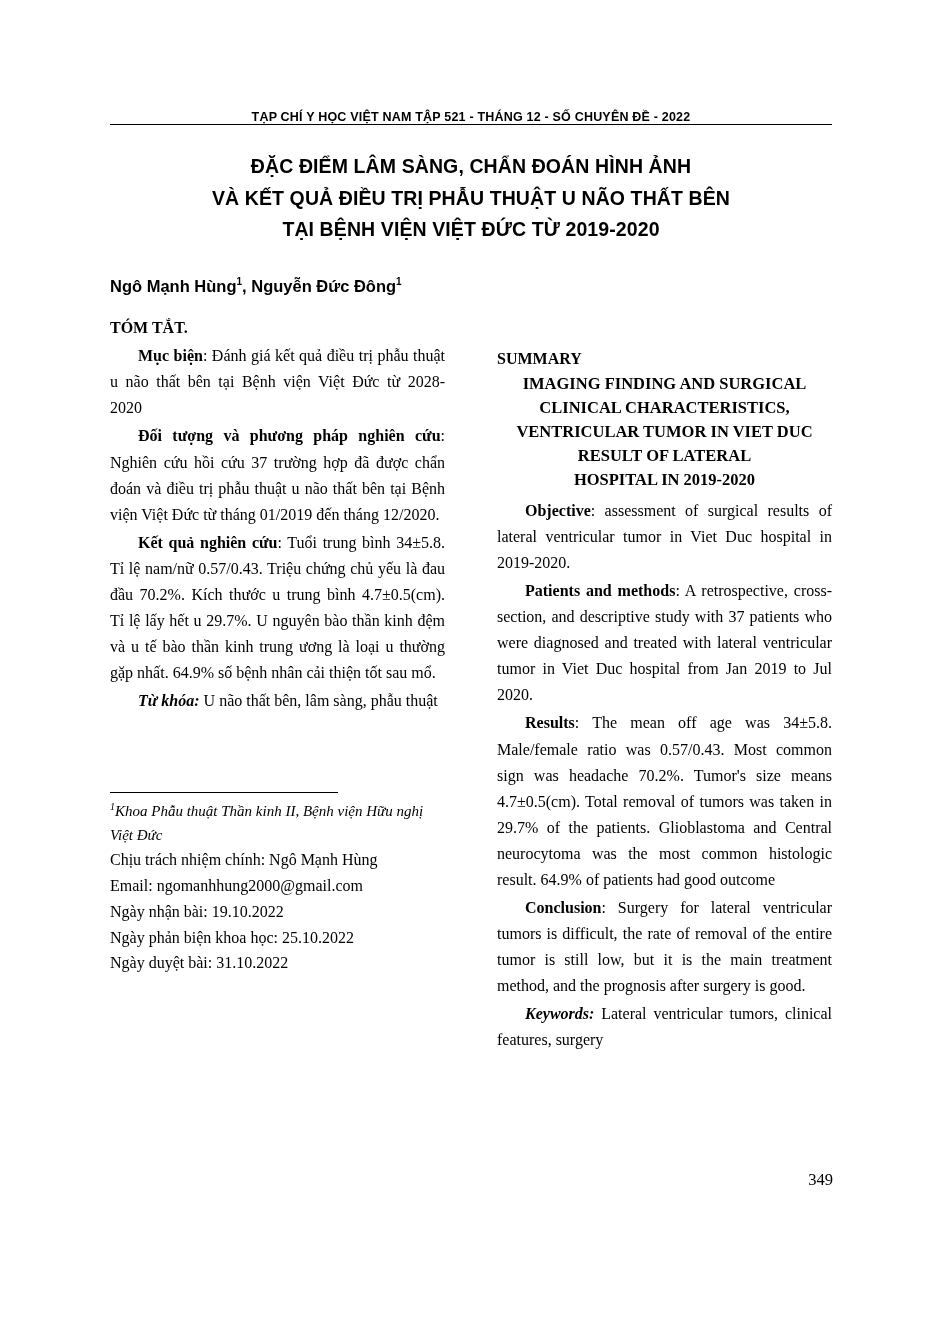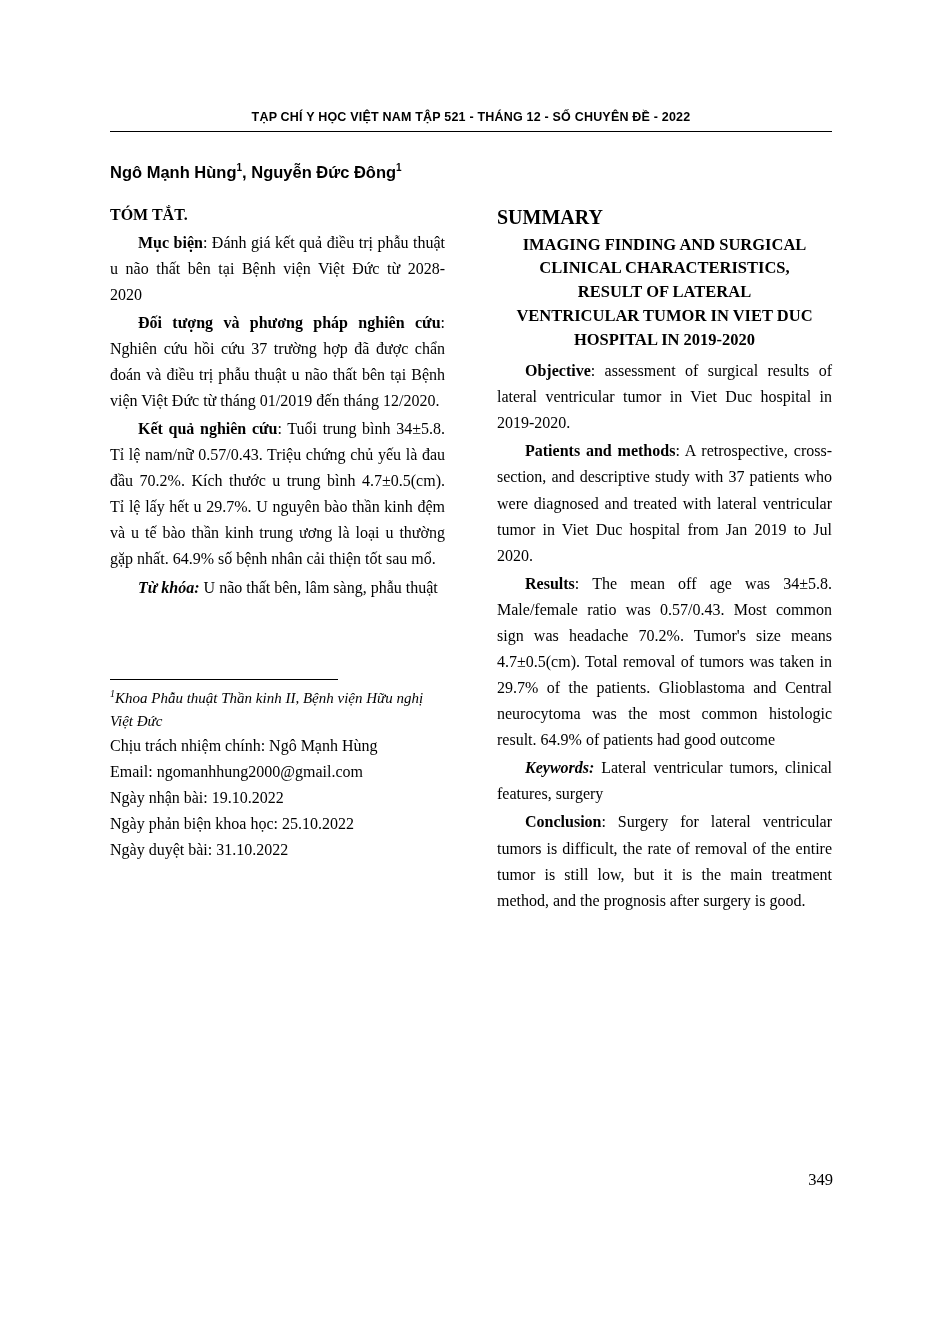--- a/index.html
+++ b/index.html
@@ -24,21 +24,20 @@
     left: 110px;
     top: 110px;
     width: 722px;
   }
   .journal-header {
     text-align: center;
     font-family: "Liberation Sans", sans-serif;
     font-weight: bold;
     font-size: 12.5px;
     letter-spacing: 0.2px;
-    padding-bottom: 7px;
     border-bottom: 1.6px solid #000;
   }
   .title-block {
     text-align: center;
     font-family: "Liberation Sans", sans-serif;
     font-weight: bold;
     font-size: 19.5px;
     line-height: 1.62;
     margin-top: 26px;
     letter-spacing: 0.1px;
@@ -67,22 +66,23 @@
   .col-right { }
 
   .section-label {
     font-weight: bold;
     font-size: 16px;
     margin-bottom: 6px;
   }
   .section-label-en {
     font-family: "Liberation Serif", serif;
     font-weight: bold;
-    font-size: 20px;
+    font-size: 16px;
     margin-bottom: 4px;
+    margin-top: 31px;
   }
   .en-title {
     text-align: center;
     font-weight: bold;
     font-size: 16.5px;
     line-height: 1.45;
     margin-bottom: 6px;
   }
   p.para {
     margin: 0 0 2px 0;
@@ -129,20 +129,25 @@
   }
 </style>
 </head>
 <body>
 
 <div class="page">
   <div class="content">
 
     <div class="journal-header">TẠP CHÍ Y HỌC VIỆT NAM TẬP 521 - THÁNG 12 - SỐ CHUYÊN ĐỀ - 2022</div>
 
+    <div class="title-block">
+      <div>ĐẶC ĐIỂM LÂM SÀNG, CHẨN ĐOÁN HÌNH ẢNH</div>
+      <div>VÀ KẾT QUẢ ĐIỀU TRỊ PHẪU THUẬT U NÃO THẤT BÊN</div>
+      <div>TẠI BỆNH VIỆN VIỆT ĐỨC TỪ 2019-2020</div>
+    </div>
 
     <div class="authors"><span>Ngô Mạnh Hùng</span><sup>1</sup><span>, Nguyễn Đức Đông</span><sup>1</sup></div>
 
     <div class="columns">
 
       <div class="col col-left">
         <div class="section-label">TÓM TẮT.</div>
 
         <p class="para"><b>Mục biện</b><span>: Đánh giá kết quả điều trị phẫu thuật u não thất bên tại Bệnh viện Việt Đức từ 2028- 2020</span></p>
 
@@ -163,33 +168,33 @@
           <div class="contact">Ngày duyệt bài:  31.10.2022</div>
         </div>
       </div>
 
       <div class="col col-right">
         <div class="section-label-en">SUMMARY</div>
 
         <div class="en-title">
           <div>IMAGING FINDING AND SURGICAL</div>
           <div>CLINICAL CHARACTERISTICS,</div>
+          <div>VENTRICULAR TUMOR IN VIET DUC</div>
           <div>RESULT OF LATERAL</div>
-          <div>VENTRICULAR TUMOR IN VIET DUC</div>
           <div>HOSPITAL IN 2019-2020</div>
         </div>
 
         <p class="para"><b>Objective</b><span>: assessment of surgical results of lateral ventricular tumor in Viet Duc hospital in 2019-2020.</span></p>
 
         <p class="para"><b>Patients and methods</b><span>: A retrospective, cross-section, and descriptive study with 37 patients who were diagnosed and treated with lateral ventricular tumor in Viet Duc hospital from Jan 2019 to Jul 2020.</span></p>
 
         <p class="para"><b>Results</b><span>: The mean off age was 34±5.8. Male/female ratio was 0.57/0.43. Most common sign was headache 70.2%. Tumor's size means 4.7±0.5(cm). Total removal of tumors was taken in 29.7% of the patients. Glioblastoma and Central neurocytoma was the most common histologic result. 64.9% of patients had good outcome</span></p>
 
+        <p class="para"><b>Conclusion</b><span>: Surgery for lateral ventricular tumors is difficult, the rate of removal of the entire tumor is still low, but it is the main treatment method, and the prognosis after surgery is good.</span></p>
+
         <p class="para"><b><i>Keywords:</i></b><span> Lateral ventricular tumors, clinical features, surgery</span></p>
-
-        <p class="para"><b>Conclusion</b><span>: Surgery for lateral ventricular tumors is difficult, the rate of removal of the entire tumor is still low, but it is the main treatment method, and the prognosis after surgery is good.</span></p>
       </div>
 
     </div>
   </div>
 
   <div class="page-number">349</div>
 </div>
 
 </body></html>

